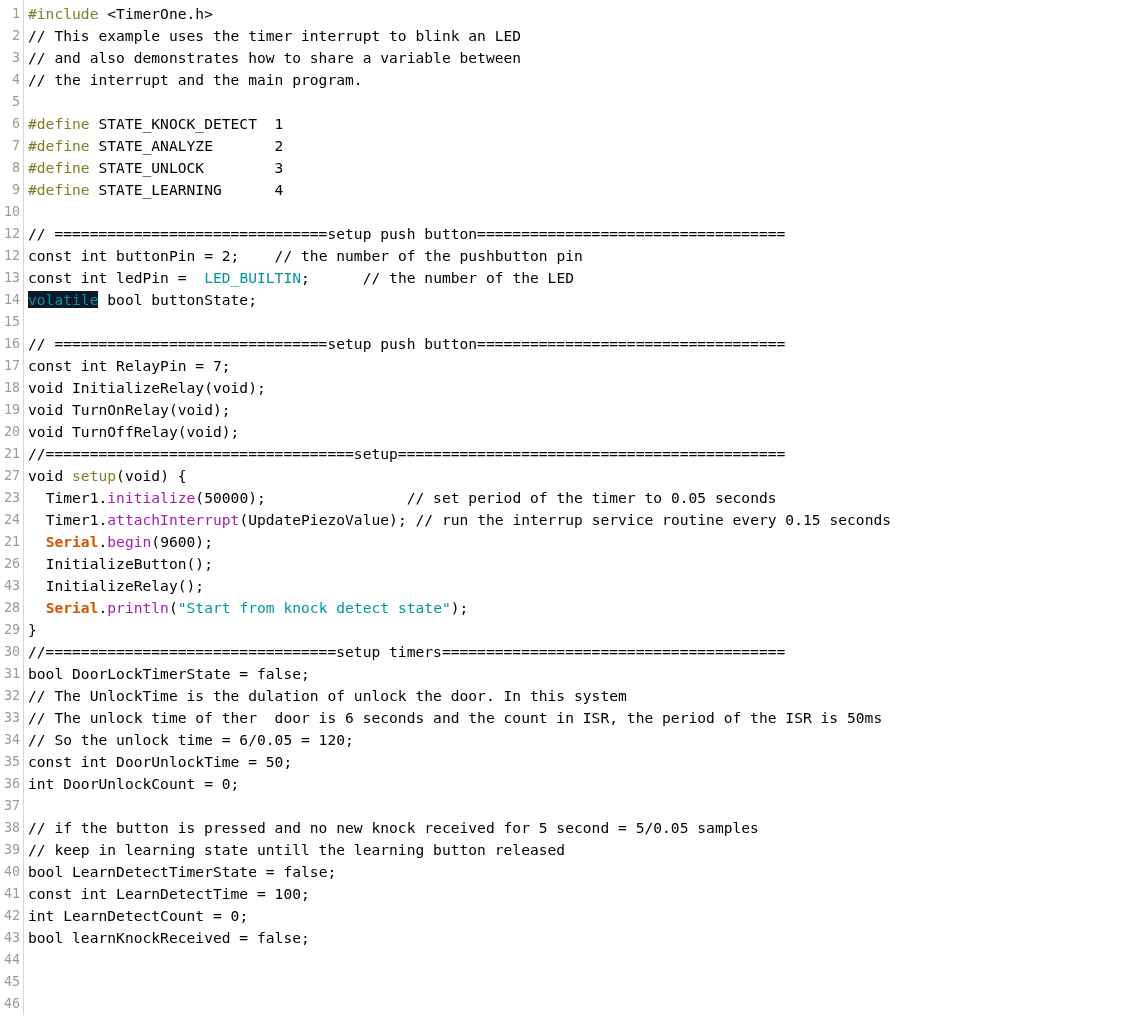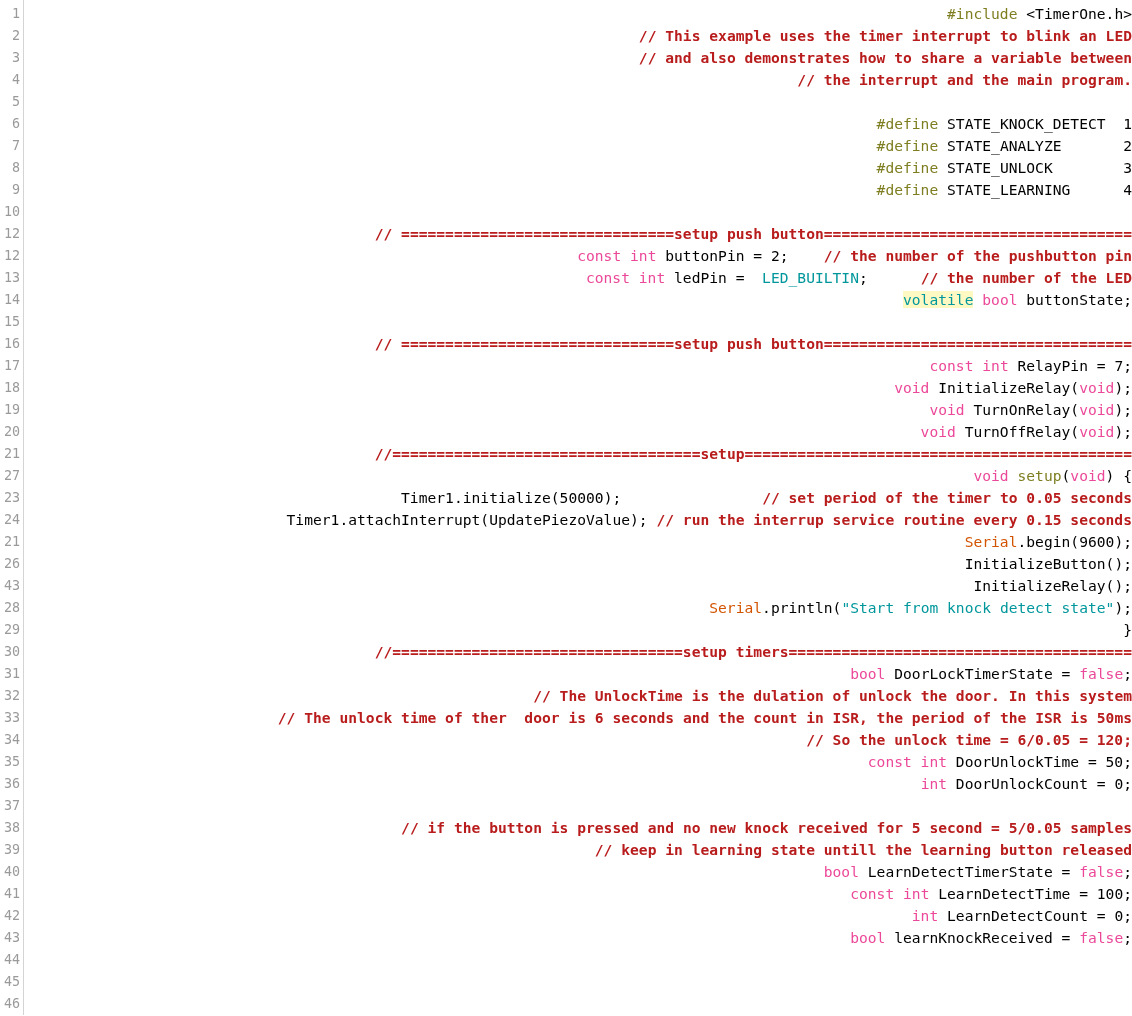--- a/index.html
+++ b/index.html
@@ -59,35 +59,34 @@
     overflow: hidden;
     white-space: pre;
   }
   .cl {
     display: block;
     height: 22px;
     line-height: 22px;
     white-space: pre;
     font-family: "DejaVu Sans Mono", "Liberation Mono", monospace;
     letter-spacing: 0.02px;
-    text-align: right;
   }
 
   
   .t-plain   { color: #000000; }
   .t-pre     { color: #7e7e21; }            
-  .t-comment { color: #b91c1c; font-weight: bold; }            
-  .t-kw      { color: #ec4899; }            
+  .t-comment { color: #000000; }            
+  .t-kw      { color: #000000; }            
   .t-const   { color: #00979c; }            
   .t-str     { color: #00979c; }            
-  .t-func    { color: #000000; }            
-  .t-obj     { color: #d35400; font-weight: normal; } 
+  .t-func    { color: #a21caf; }            
+  .t-obj     { color: #d35400; font-weight: bold; } 
   .t-num     { color: #000000; }
   .hl {
-    background: #fef9c3;
+    background: #0f172a;
     color: #00979c;
   }
 </style>
 </head>
 <body>
 
 <div id="editor">
   <div class="gutter">
       <span class="ln">1</span>
       <span class="ln">2</span>

